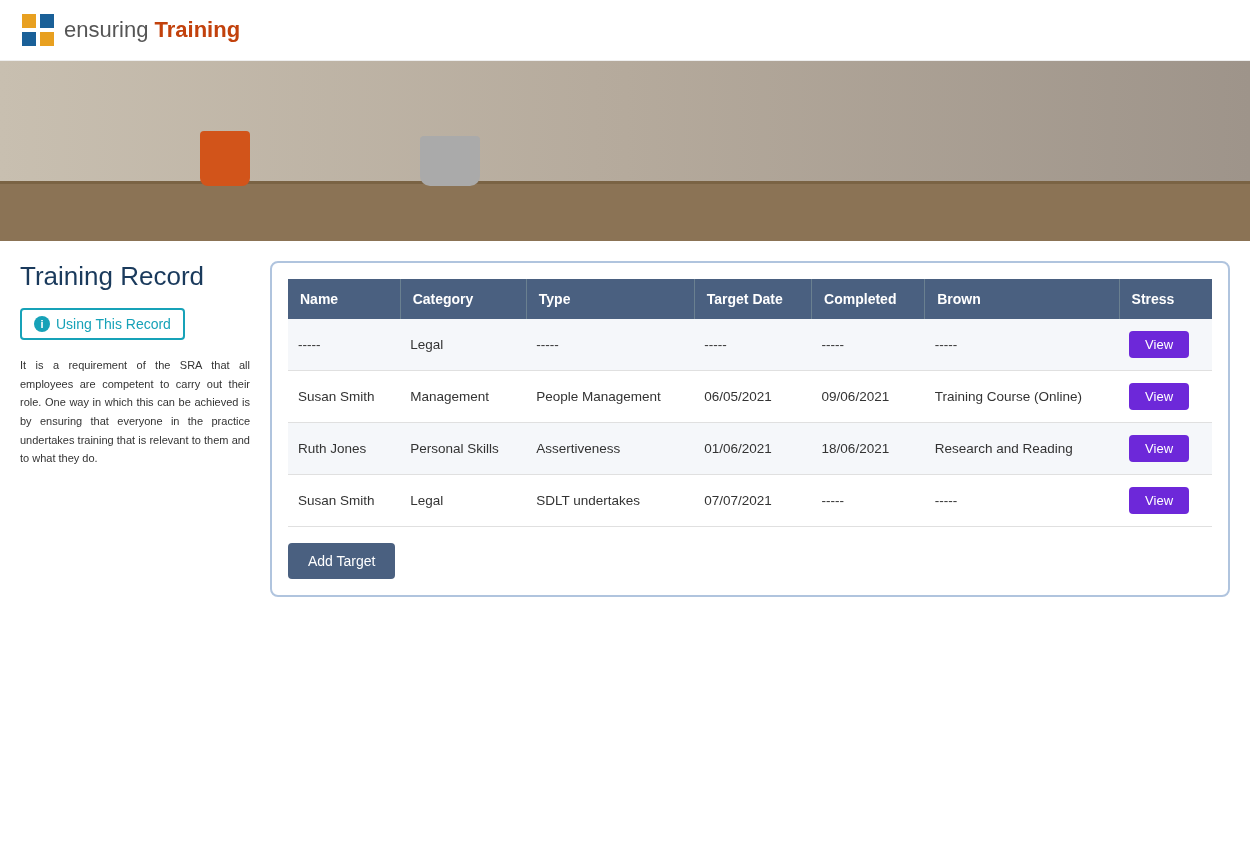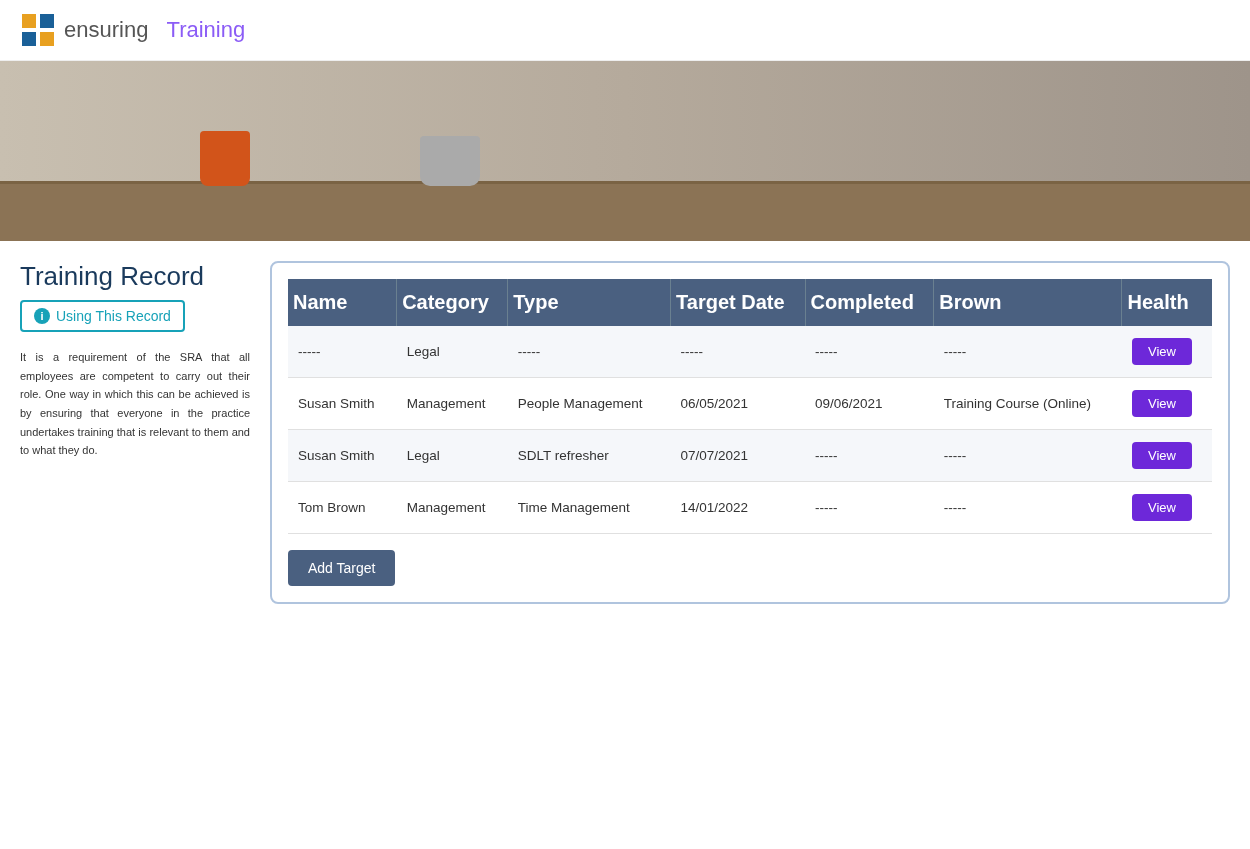--- a/index.html
+++ b/index.html
@@ -20,23 +20,22 @@
     .logo-icon {
       width: 36px;
       height: 36px;
     }
     .logo-text {
       font-size: 22px;
       color: #555;
       font-weight: normal;
     }
     .logo-text strong {
-      color: #8b5cf6;
-      font-weight: normal;
-      margin-left: 12px;
+      color: #c2410c;
+      font-weight: bold;
     }
 
     
     .banner {
       width: 100%;
       height: 180px;
       background: linear-gradient(135deg, #d0ccc8 0%, #b0ada8 30%, #8a8580 50%, #2196c4 70%, #17a8c8 100%);
       position: relative;
       overflow: hidden;
       margin: 0;
@@ -86,21 +85,21 @@
 
     
     .left-panel {
       width: 230px;
       flex-shrink: 0;
     }
     .page-title {
       font-size: 26px;
       font-weight: normal;
       color: #1a3a5c;
-      margin-bottom: 8px;
+      margin-bottom: 16px;
     }
     .using-record-btn {
       display: inline-flex;
       align-items: center;
       gap: 6px;
       border: 2px solid #17a2b8;
       color: #17a2b8;
       padding: 6px 12px;
       border-radius: 4px;
       font-size: 14px;
@@ -139,23 +138,23 @@
     
     table {
       width: 100%;
       border-collapse: collapse;
     }
     thead tr {
       background: #4a6080;
       color: white;
     }
     thead th {
-      padding: 12px 5px;
+      padding: 12px 12px;
       text-align: left;
-      font-size: 20px;
+      font-size: 14px;
       font-weight: 600;
       border-right: 1px solid #6a8090;
     }
     thead th:last-child {
       border-right: none;
     }
     tbody tr {
       border-bottom: 1px solid #e0e0e0;
     }
     tbody tr:nth-child(odd) {
@@ -234,21 +233,21 @@
   <div class="right-panel">
     <table>
       <thead>
         <tr>
           <th>Name</th>
           <th>Category</th>
           <th>Type</th>
           <th>Target Date</th>
           <th>Completed</th>
           <th>Brown</th>
-          <th>Health</th>
+          <th>Stress</th>
         </tr>
       </thead>
       <tbody id="table-body">
       <tr>
             <td>-----</td>
             <td>Legal</td>
             <td>-----</td>
             <td>-----</td>
             <td>-----</td>
             <td>-----</td>
@@ -257,33 +256,33 @@
           <tr>
             <td>Susan Smith</td>
             <td>Management</td>
             <td>People Management</td>
             <td>06/05/2021</td>
             <td>09/06/2021</td>
             <td>Training Course (Online)</td>
             <td><button class="view-btn">View</button></td>
           </tr>
           <tr>
+            <td>Ruth Jones</td>
+            <td>Personal Skills</td>
+            <td>Assertiveness</td>
+            <td>01/06/2021</td>
+            <td>18/06/2021</td>
+            <td>Research and Reading</td>
+            <td><button class="view-btn">View</button></td>
+          </tr>
+          <tr>
             <td>Susan Smith</td>
             <td>Legal</td>
-            <td>SDLT refresher</td>
+            <td>SDLT undertakes</td>
             <td>07/07/2021</td>
-            <td>-----</td>
-            <td>-----</td>
-            <td><button class="view-btn">View</button></td>
-          </tr>
-          <tr>
-            <td>Tom Brown</td>
-            <td>Management</td>
-            <td>Time Management</td>
-            <td>14/01/2022</td>
             <td>-----</td>
             <td>-----</td>
             <td><button class="view-btn">View</button></td>
           </tr>
         </tbody>
     </table>
     <button class="add-record-btn">Add Target</button>
   </div>
 </div>
 

